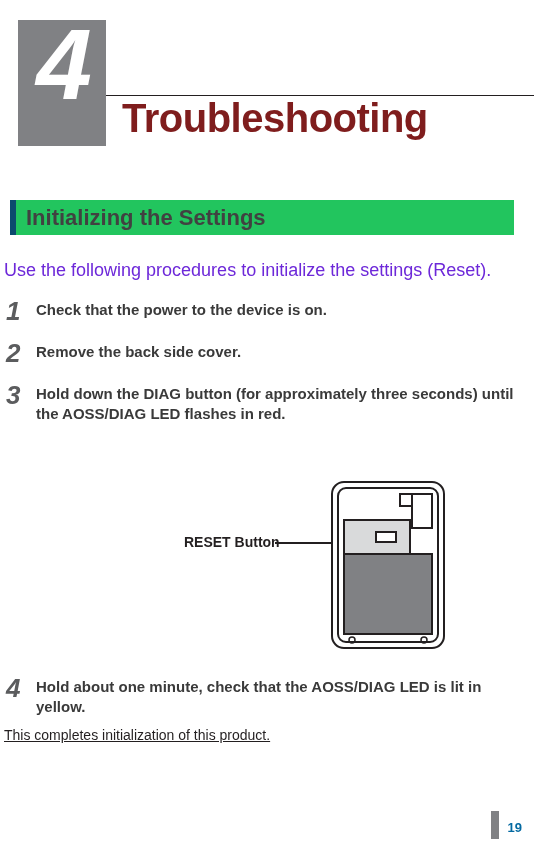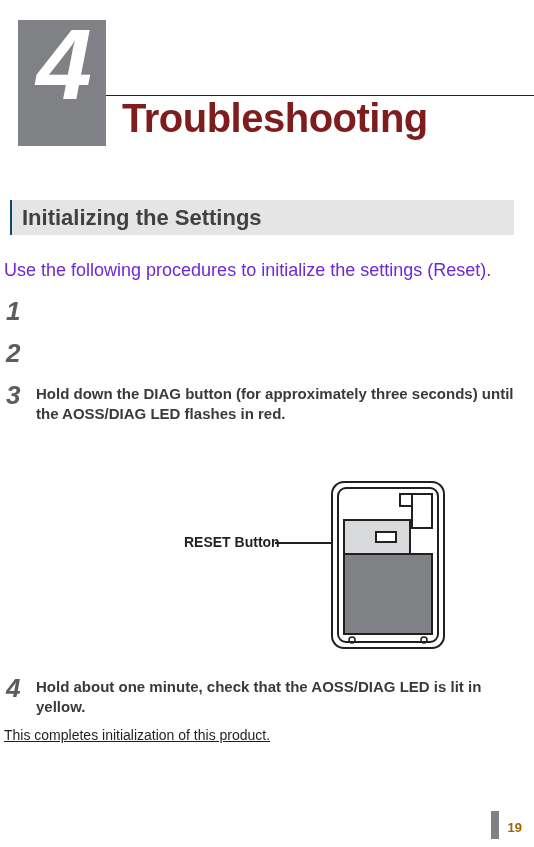--- a/index.html
+++ b/index.html
@@ -43,22 +43,22 @@
   .chapter-rule{
     position:absolute;
     left:106px; right:0; top:95px;
     height:1px; background:#231f20;
   }
 
   
   .section-bar{
     position:absolute;
     left:10px; right:20px; top:200px;
-    background:#e5e5e5;
-    border-left:2px solid #0c4a6e;
+    background:#22c55e;
+    border-left:6px solid #0c4a6e;
     padding:5px 10px 4px 10px;
   }
   .section-title{
     font-size:22px;
     font-weight:700;
     color:#414141;
   }
 
   .intro{
     position:absolute;
@@ -138,44 +138,46 @@
     position:absolute;
     right:35px; bottom:8px;
     width:8px; height:28px;
     background:#808184;
   }
   .page-num{
     position:absolute;
     right:12px; bottom:12px;
     font-size:13px;
     font-weight:700;
-    color:#a16207;
+    color:#0369a1;
   }
 </style>
 </head>
 <body>
 
 <div class="chapter-block">
   <div class="chapter-num">4</div>
 </div>
 <div class="chapter-title">Troubleshooting</div>
 <div class="chapter-rule"></div>
 
 <div class="section-bar">
   <div class="section-title">Initializing the Settings</div>
 </div>
 
 <div class="intro">Use the following procedures to initialize the settings (Reset).</div>
 
 <div class="steps">
   <div class="step">
     <div class="step-num">1</div>
+    <div class="step-text">Check that the power to the device is on.</div>
   </div>
   <div class="step">
     <div class="step-num">2</div>
+    <div class="step-text">Remove the back side cover.</div>
   </div>
   <div class="step">
     <div class="step-num">3</div>
     <div class="step-text">Hold down the DIAG button (for approximately three seconds) until the AOSS/DIAG LED flashes in red.</div>
   </div>
 </div>
 
 <div class="diagram-wrap">
   <div class="reset-label">RESET Button</div>
   <div class="leader"></div>

